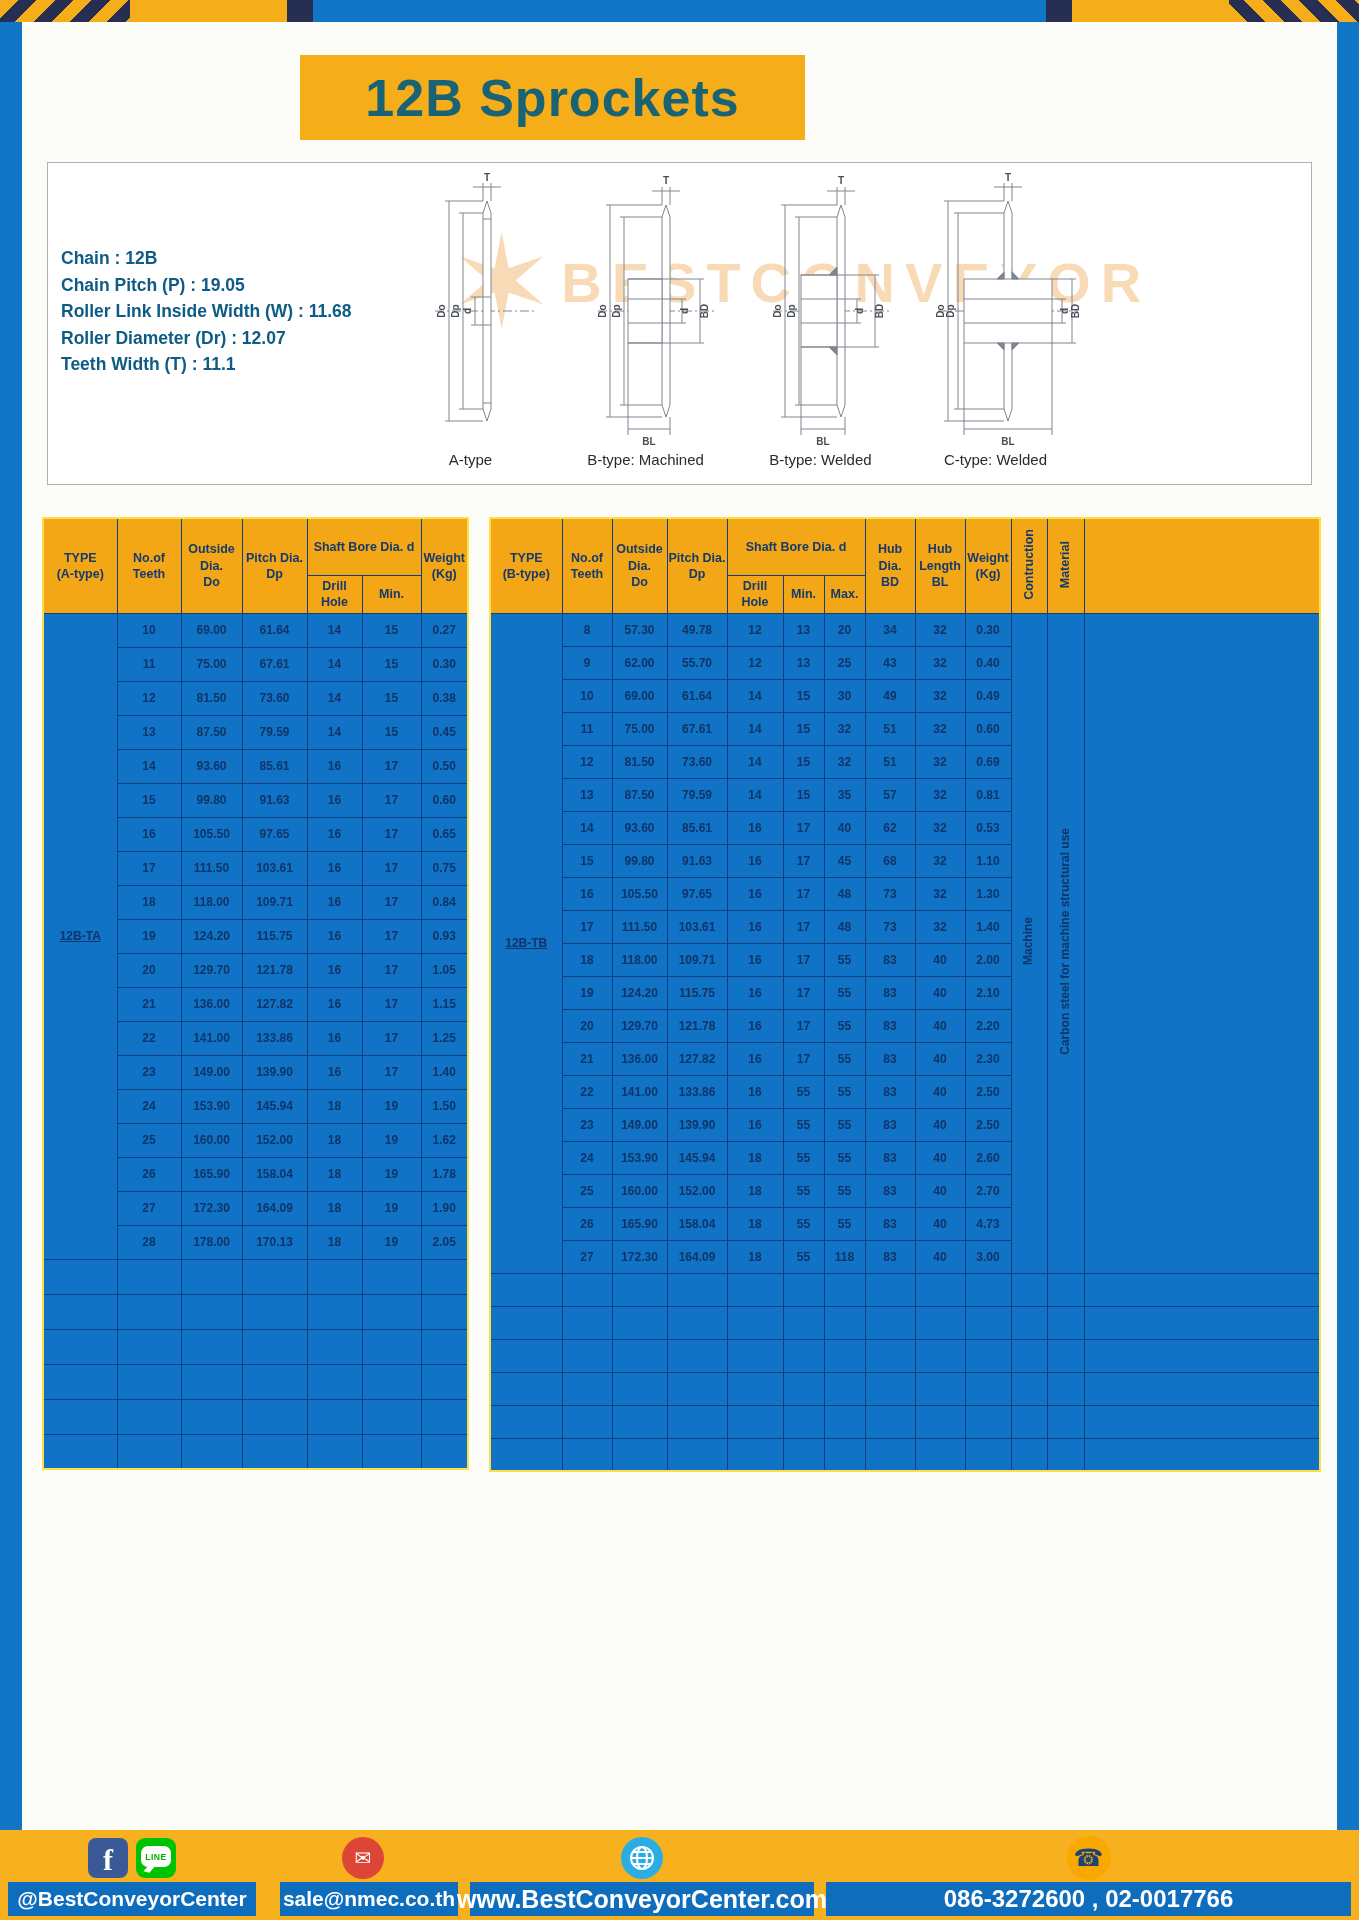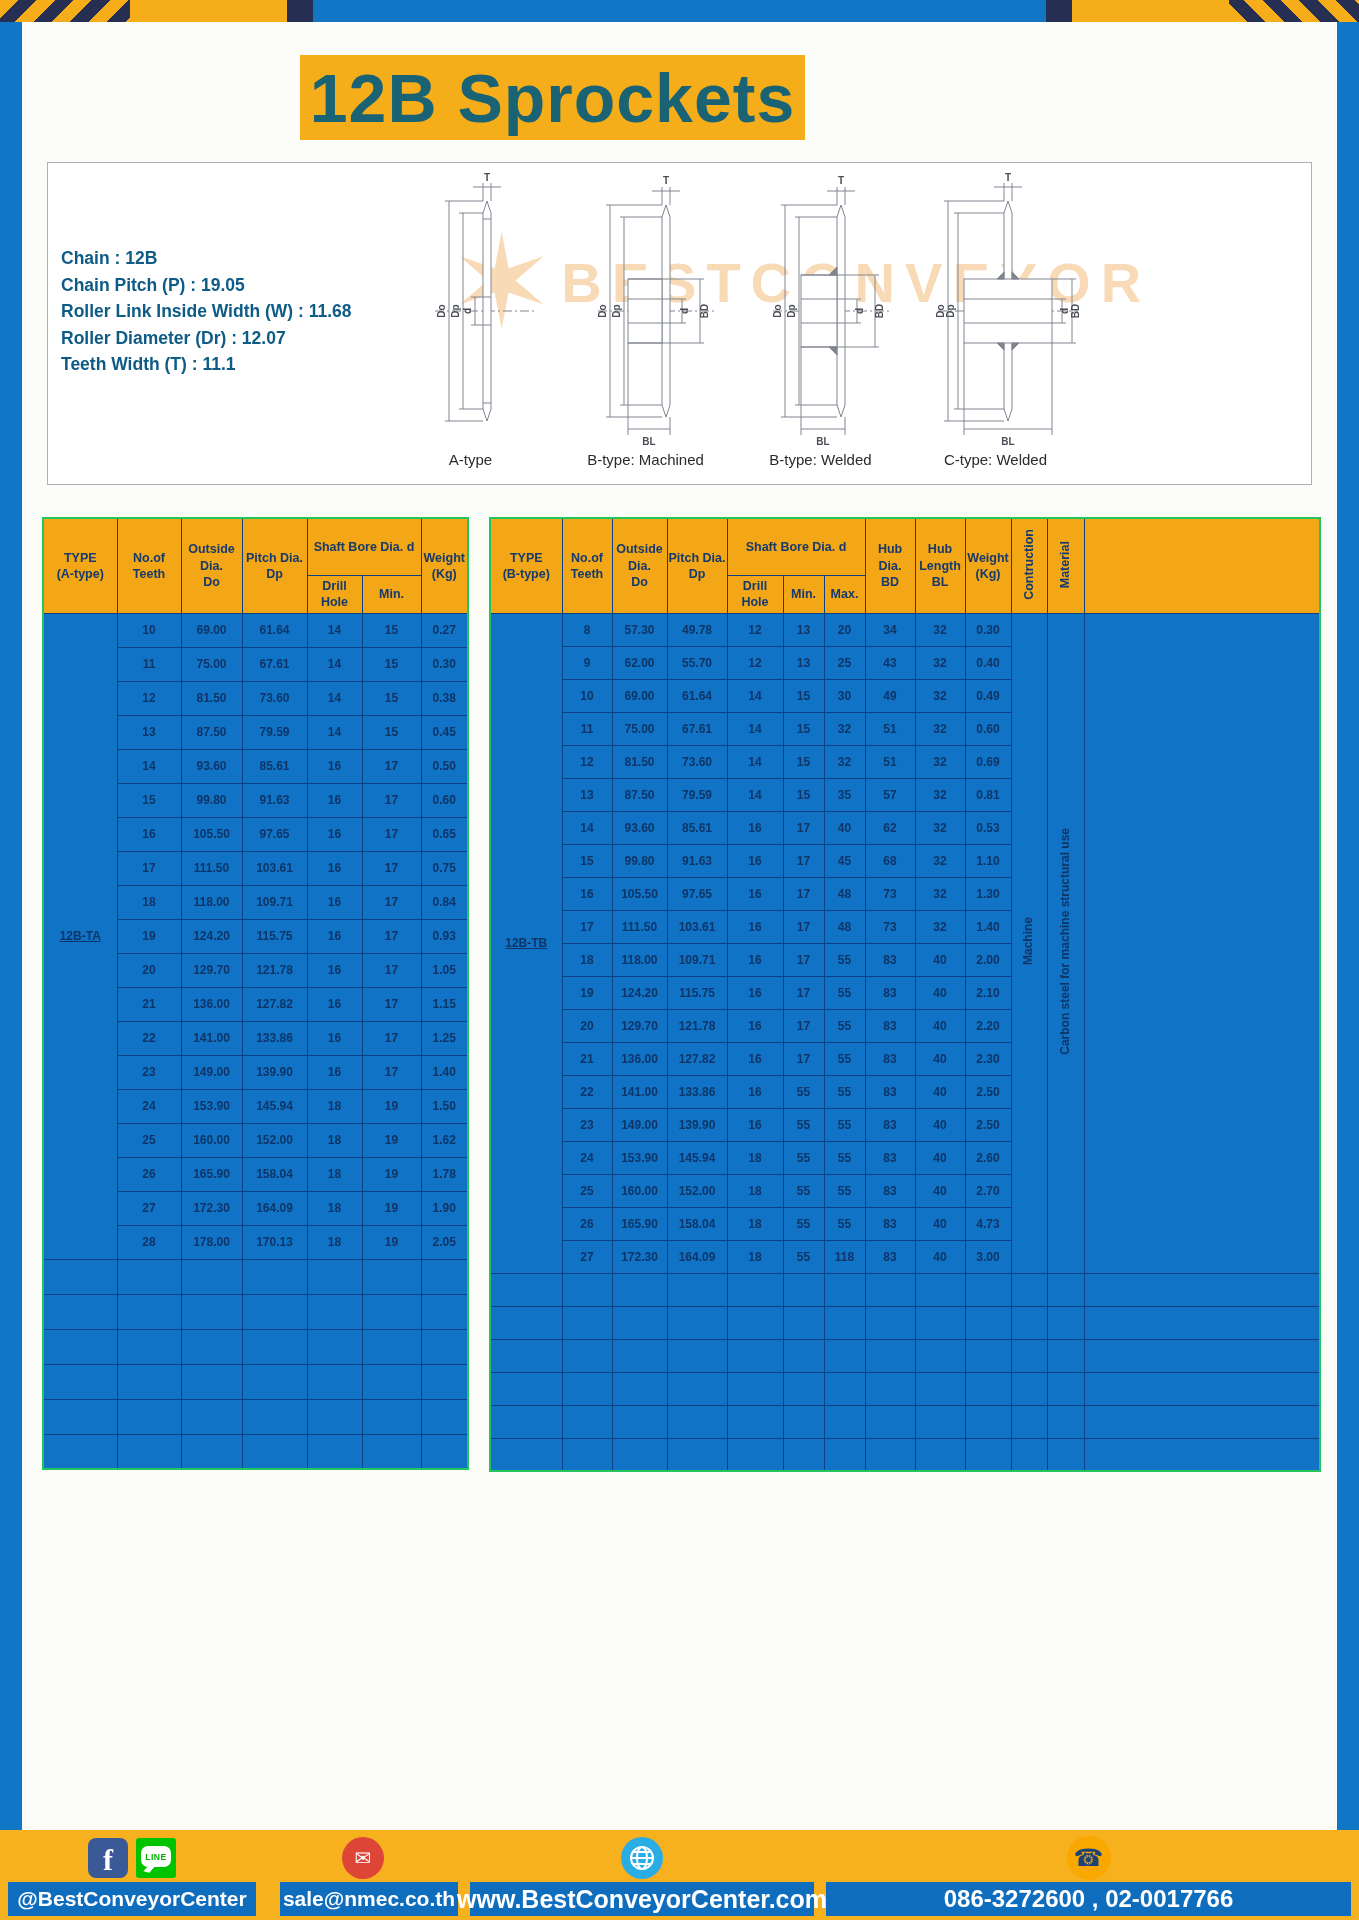--- a/index.html
+++ b/index.html
@@ -12,39 +12,39 @@
   .hz-stripes-l{left:0;width:130px;background:repeating-linear-gradient(135deg,#f6ad1a 0 13px,#262e52 13px 26px);}
   .hz-yellow-l{left:130px;width:157px;background:#f6ad1a;}
   .hz-navy-l{left:287px;width:26px;background:#262e52;}
   .hz-navy-r{left:1046px;width:26px;background:#262e52;}
   .hz-yellow-r{left:1072px;width:157px;background:#f6ad1a;}
   .hz-stripes-r{left:1229px;width:130px;background:repeating-linear-gradient(45deg,#f6ad1a 0 13px,#262e52 13px 26px);}
 
   .sheet{position:absolute;left:22px;top:22px;width:1315px;height:1808px;background:#fcfcf9;}
 
   .title-box{position:absolute;left:300px;top:55px;width:505px;height:85px;background:#f6ad1a;display:flex;align-items:center;justify-content:center;}
-  .title-box span{font-size:68px;font-weight:800;color:#1a6374;letter-spacing:1px;}
+  .title-box span{font-size:52px;font-weight:800;color:#1a6374;letter-spacing:1px;}
 
   .spec-panel{position:absolute;left:47px;top:162px;width:1265px;height:323px;background:#ffffff;border:1px solid #b0b0b0;}
   .spec-lines{position:absolute;left:13px;top:82px;font-size:17.5px;font-weight:700;color:#0e5c86;line-height:26.5px;white-space:nowrap;}
 
   .watermark{position:absolute;left:400px;top:60px;display:flex;align-items:center;opacity:.42;pointer-events:none;}
   .watermark .star{font-size:128px;line-height:120px;color:#f2a952;margin-right:6px;}
   .wm-lines{display:flex;flex-direction:row;}
   .wm-lines span{font-size:56px;font-weight:800;letter-spacing:10px;color:#f2a952;line-height:60px;}
 
   .fig{position:absolute;top:8px;width:175px;}
   .fig svg{display:block;width:175px;height:280px;}
   .fig figcaption{text-align:center;font-size:15px;color:#2b2b2b;}
   #fig-a{left:335px;} #fig-bm{left:510px;} #fig-bw{left:685px;} #fig-cw{left:860px;}
   .draw{stroke:#80858f;fill:none;stroke-width:1;}
   .dimtext{fill:#4a4f57;font-size:10px;font-weight:600;}
 
   .tables-row{position:absolute;left:42px;top:517px;display:flex;gap:20px;align-items:flex-start;}
-  table.sproc{border-collapse:collapse;table-layout:fixed;background:#1173c5;border:2px solid #22c55e;}
+  table.sproc{border-collapse:collapse;table-layout:fixed;background:#1173c5;border:2px solid #fde047;}
   table.sproc th,table.sproc td{border:1px solid #0d4183;text-align:center;vertical-align:middle;overflow:hidden;}
   table.sproc th{background:#f3a716;color:#163a6b;font-size:12.5px;font-weight:700;padding:2px 1px;}
   table.sproc th span{white-space:pre-line;display:inline-block;line-height:1.3;}
   table.sproc td{color:#0d3568;font-size:12px;font-weight:700;}
   #table-a{width:425px;} #table-b{width:830px;}
   #table-a thead tr:first-child,#table-b thead tr:first-child{height:57px;}
   #table-a thead tr:last-child,#table-b thead tr:last-child{height:38px;}
   #table-a tbody tr{height:34px;}
   #table-a tbody tr.empty-row{height:35px;}
   #table-b tbody tr{height:33px;}
@@ -53,21 +53,21 @@
   td.vert-cell .vtext{font-size:12px;}
 
   
   .footer{position:absolute;left:0;bottom:0;width:1359px;height:90px;background:#f7b01e;}
   .fsec{position:absolute;top:0;height:90px;}
   #fsec1{left:8px;width:248px;} #fsec2{left:268px;width:190px;} #fsec3{left:470px;width:344px;text-align:right;} #fsec4{left:826px;width:525px;}
   .ficons{position:absolute;left:0;right:0;top:5px;height:46px;display:flex;align-items:center;justify-content:center;gap:8px;}
   .flabel{position:absolute;left:0;right:0;bottom:4px;height:34px;background:#0f6dbd;color:#fff;display:flex;align-items:center;justify-content:center;font-weight:700;white-space:nowrap;}
   #fsec1 .flabel{font-size:21px;} #fsec2 .flabel{font-size:21px;margin-left:12px;} #fsec3 .flabel{font-size:25px;} #fsec4 .flabel{font-size:24px;}
   .icon-fb{width:40px;height:40px;border-radius:8px;background:#3a5a97;color:#fff;font-family:"Liberation Serif",serif;font-weight:700;font-size:30px;display:flex;align-items:flex-end;justify-content:center;line-height:36px;}
-  .icon-line{position:relative;width:40px;height:40px;border-radius:3px;background:#00c300;}
+  .icon-line{position:relative;width:40px;height:40px;border-radius:9px;background:#00c300;}
   .icon-line .bubble{position:absolute;left:5px;top:8px;width:30px;height:21px;background:#fff;border-radius:7px;display:flex;align-items:center;justify-content:center;font-size:8.5px;font-weight:800;color:#00b300;letter-spacing:.5px;}
   .icon-line .tail{position:absolute;left:10px;top:27px;width:7px;height:7px;background:#fff;transform:skewX(-35deg) rotate(12deg);}
   .icon-mail{width:42px;height:42px;border-radius:50%;background:#dd4637;color:#fff;display:flex;align-items:center;justify-content:center;font-size:20px;}
   .icon-globe{width:42px;height:42px;border-radius:50%;background:#2aade4;display:flex;align-items:center;justify-content:center;}
   .icon-phone{width:44px;height:44px;border-radius:50%;background:#f9a800;color:#1c4277;display:flex;align-items:center;justify-content:center;font-size:24px;}
 </style>
 </head>
 <body>
 
 <div class="canvas">

